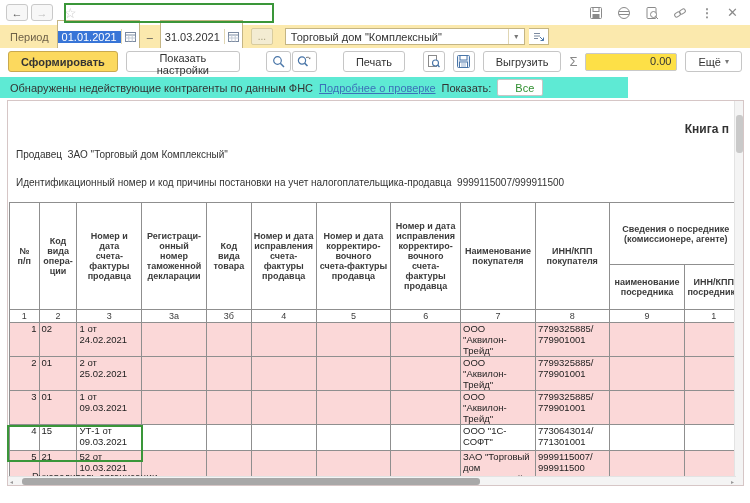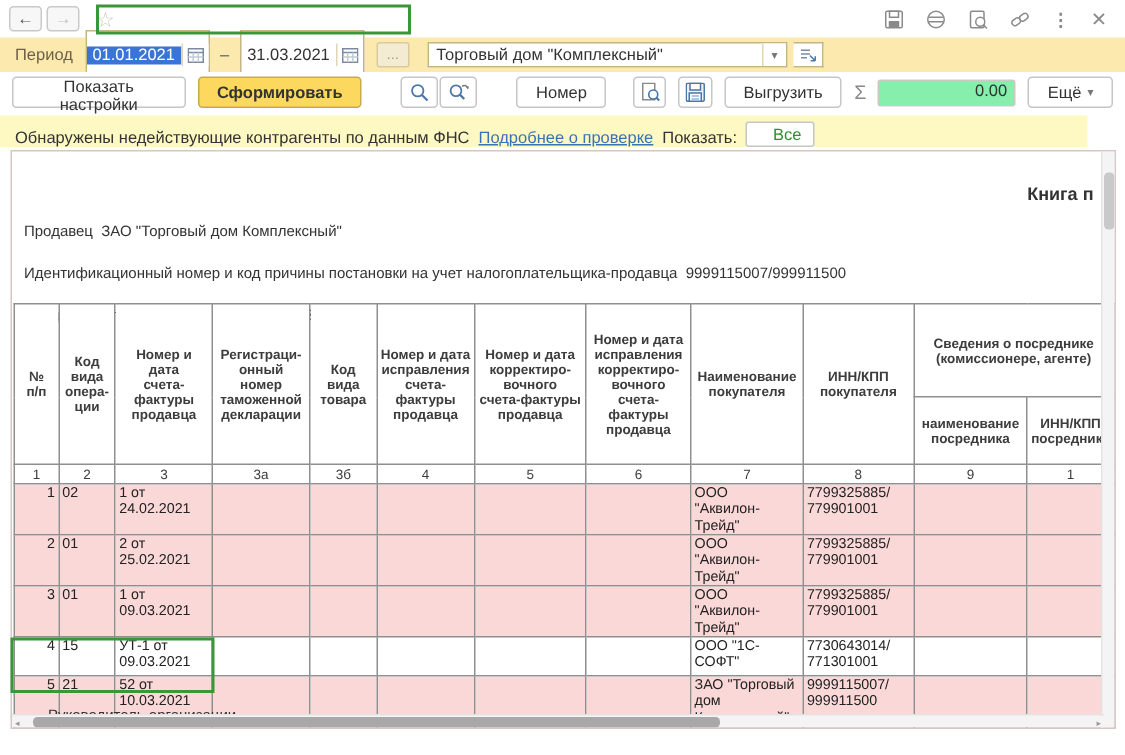--- a/index.html
+++ b/index.html
@@ -37,25 +37,25 @@
   .chooselist { width:20px; height:17px; border:1px solid #c4b584; border-left:none; background:#fff; display:flex; align-items:center; justify-content:center; cursor:pointer; }
 
   
   .toolbar { position:absolute; left:0; top:48px; width:750px; height:27px; background:#fff; display:flex; align-items:center; padding:0 8px; gap:8px; }
   .btn { height:21px; background:#fff; border:1px solid #c6c6c6; border-radius:3px; font-size:11px; color:#333; padding:0 12px; cursor:pointer; font-family:"Liberation Sans",sans-serif; }
   .btn.primary { background:#fcd95e; border-color:#c9a94e; font-weight:bold; }
   .iconbtn { width:25px; height:21px; background:#fff; border:1px solid #c6c6c6; border-radius:3px; display:flex; align-items:center; justify-content:center; cursor:pointer; }
   .icon-pair { display:flex; gap:1px; margin-left:18px; margin-right:18px; }
   .tb-right { margin-left:auto; display:flex; align-items:center; gap:8px; }
   .sigma { color:#888; font-size:13px; }
-  .sumfield { width:92px; height:18px; border:1px solid #c9c9c9; border-radius:2px; background:#86efac; font-size:11px; text-align:right; padding:1px 5px; color:#333; }
+  .sumfield { width:92px; height:18px; border:1px solid #c9c9c9; border-radius:2px; background:#fde047; font-size:11px; text-align:right; padding:1px 5px; color:#333; }
   .more-btn { display:flex; align-items:center; gap:4px; }
 
   
-  .notif { position:absolute; left:0; top:77px; width:725px; height:21px; background:#fef9c3; display:flex; align-items:flex-end; padding:0 10px; font-size:11px; color:#333; gap:6px; }
+  .notif { position:absolute; left:0; top:77px; width:628px; height:21px; background:#5eead4; display:flex; align-items:center; padding:0 10px; font-size:11px; color:#333; gap:6px; }
   .notif a { color:#3b71b8; text-decoration:underline; cursor:pointer; }
   .toggle { height:17px; border:1px solid #c6c6c6; background:#fff; font-size:11px; padding:0 8px; border-radius:2px; cursor:pointer; }
   .toggle.active { color:#2f8f2f;padding-left:17px; }
 
   
   .doc { position:absolute; left:7px; top:100px; width:737px; height:386px; background:#fff; border:1px solid #d6c6c6; overflow:hidden; }
   .doc-title { position:absolute; top:21px; right:14px; font-size:12px; font-weight:bold; color:#333; white-space:nowrap; }
   .doc-head { position:absolute; left:8px; top:47px; font-size:10px; color:#333; line-height:14px; white-space:pre; }
   .doc-foot { position:absolute; left:24px; top:371px; font-size:10px; color:#333; }
 
@@ -157,39 +157,39 @@
     <svg width="11" height="11" viewBox="0 0 11 11">
         <line x1="1" y1="2.5" x2="7" y2="2.5" stroke="#7b8aa0"></line>
         <line x1="1" y1="5" x2="7" y2="5" stroke="#7b8aa0"></line>
         <line x1="1" y1="7.5" x2="5" y2="7.5" stroke="#7b8aa0"></line>
         <path d="M7 6 L10.5 9.5 M10.5 9.5 l0 -3 M10.5 9.5 l-3 0" stroke="#4a76a8" fill="none"></path>
       </svg>
   </span>
 </div>
 
 <div class="toolbar">
+  <button class="btn primary">Сформировать</button>
   <button class="btn">Показать настройки</button>
-  <button class="btn primary">Сформировать</button>
   <div class="icon-pair">
     <button class="iconbtn">
       <svg width="13" height="13" viewBox="0 0 13 13">
           <circle cx="5.5" cy="5.5" r="3.8" fill="none" stroke="#4a76a8" stroke-width="1.2"></circle>
           <line x1="8.3" y1="8.3" x2="12" y2="12" stroke="#4a76a8" stroke-width="1.5"></line>
         </svg>
     </button>
     <button class="iconbtn">
       <svg width="14" height="13" viewBox="0 0 14 13">
           <circle cx="5" cy="5.5" r="3.6" fill="none" stroke="#4a76a8" stroke-width="1.2"></circle>
           <line x1="7.6" y1="8.1" x2="10.5" y2="11" stroke="#4a76a8" stroke-width="1.5"></line>
           <path d="M9 2.5 q3 -1.5 4 1.5" fill="none" stroke="#7a7a7a"></path>
           <path d="M13 4.5 l0.6 -2 l-2 0.5 z" fill="#7a7a7a"></path>
         </svg>
     </button>
   </div>
-  <button class="btn">Номер</button>
+  <button class="btn">Печать</button>
   <button class="iconbtn" style="margin-left:10px;">
     <svg width="13" height="13" viewBox="0 0 13 13">
         <rect x="1.5" y="0.5" width="8" height="11" fill="#fff" stroke="#8a8a8a"></rect>
         <circle cx="8.5" cy="8" r="3" fill="#fff" stroke="#4a76a8" stroke-width="1.1"></circle>
         <line x1="10.6" y1="10.1" x2="12.5" y2="12" stroke="#4a76a8" stroke-width="1.4"></line>
       </svg>
   </button>
   <button class="iconbtn">
     <svg width="13" height="13" viewBox="0 0 13 13">
         <rect x="0.5" y="0.5" width="12" height="12" rx="1" fill="#eaf1fa" stroke="#4a76a8"></rect>

